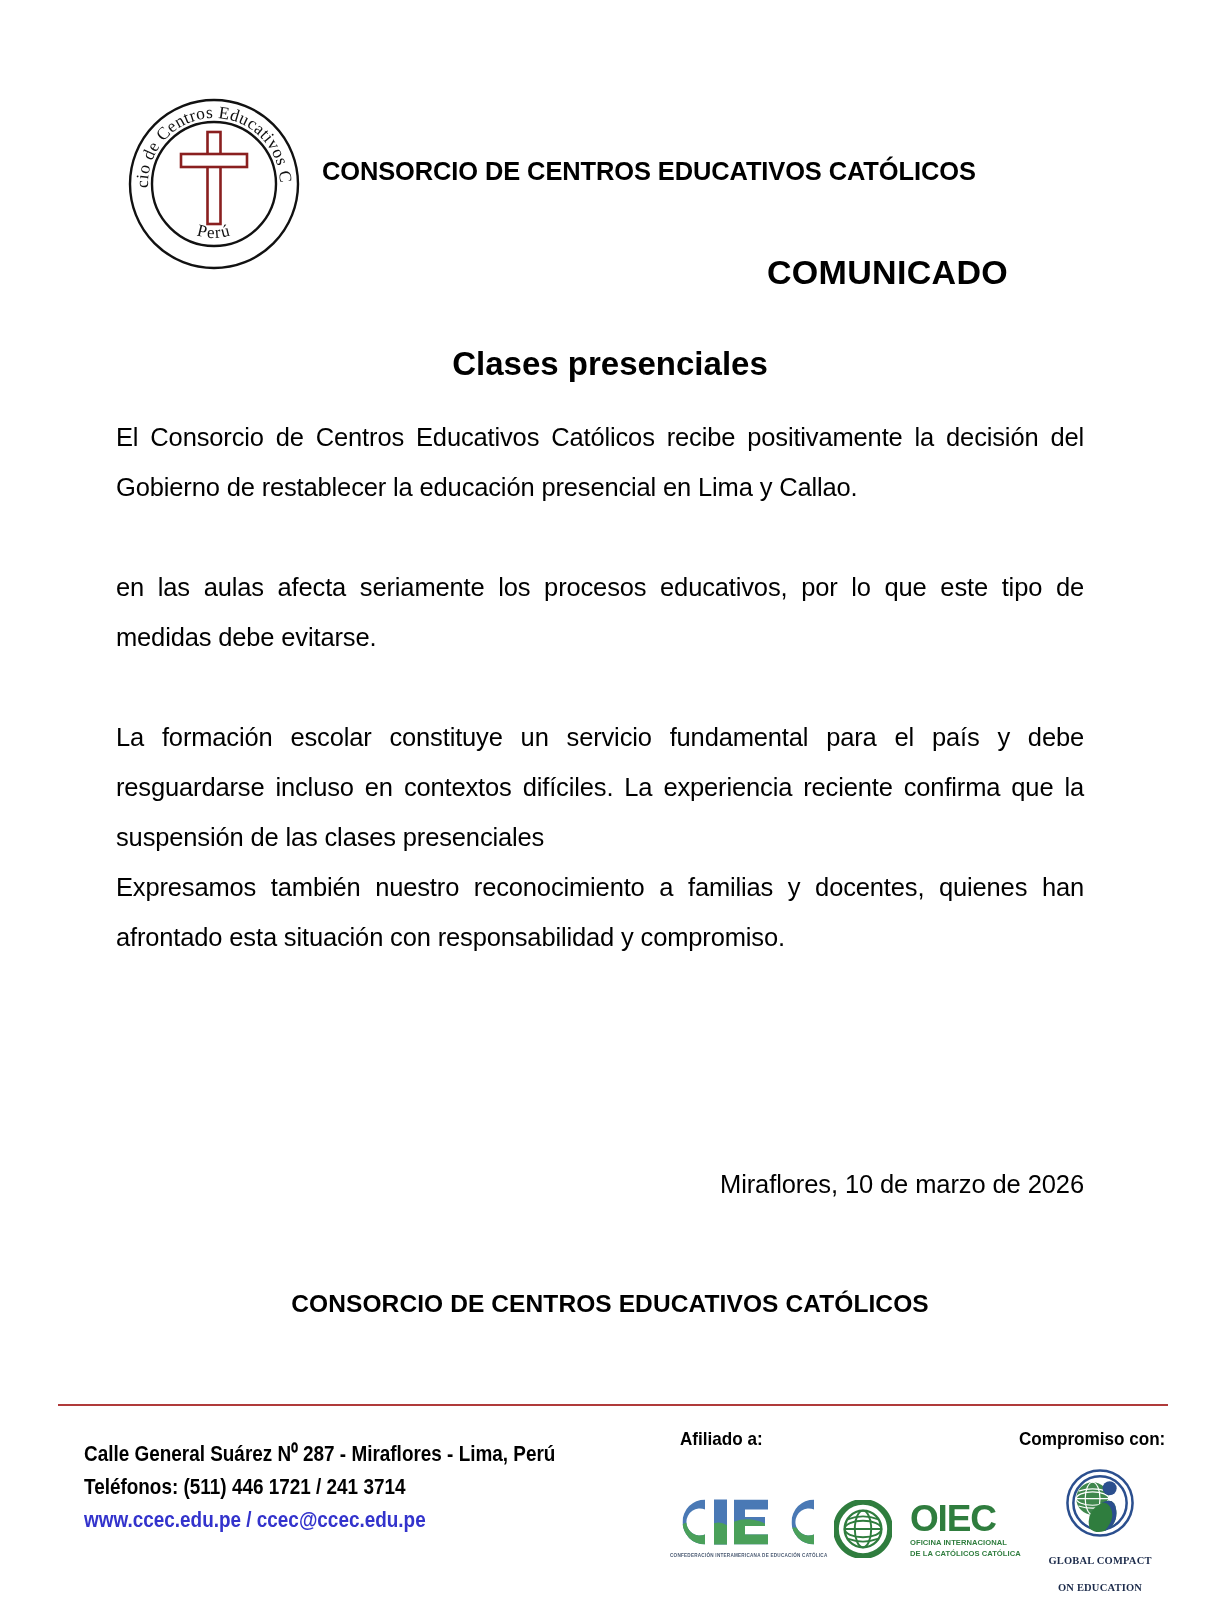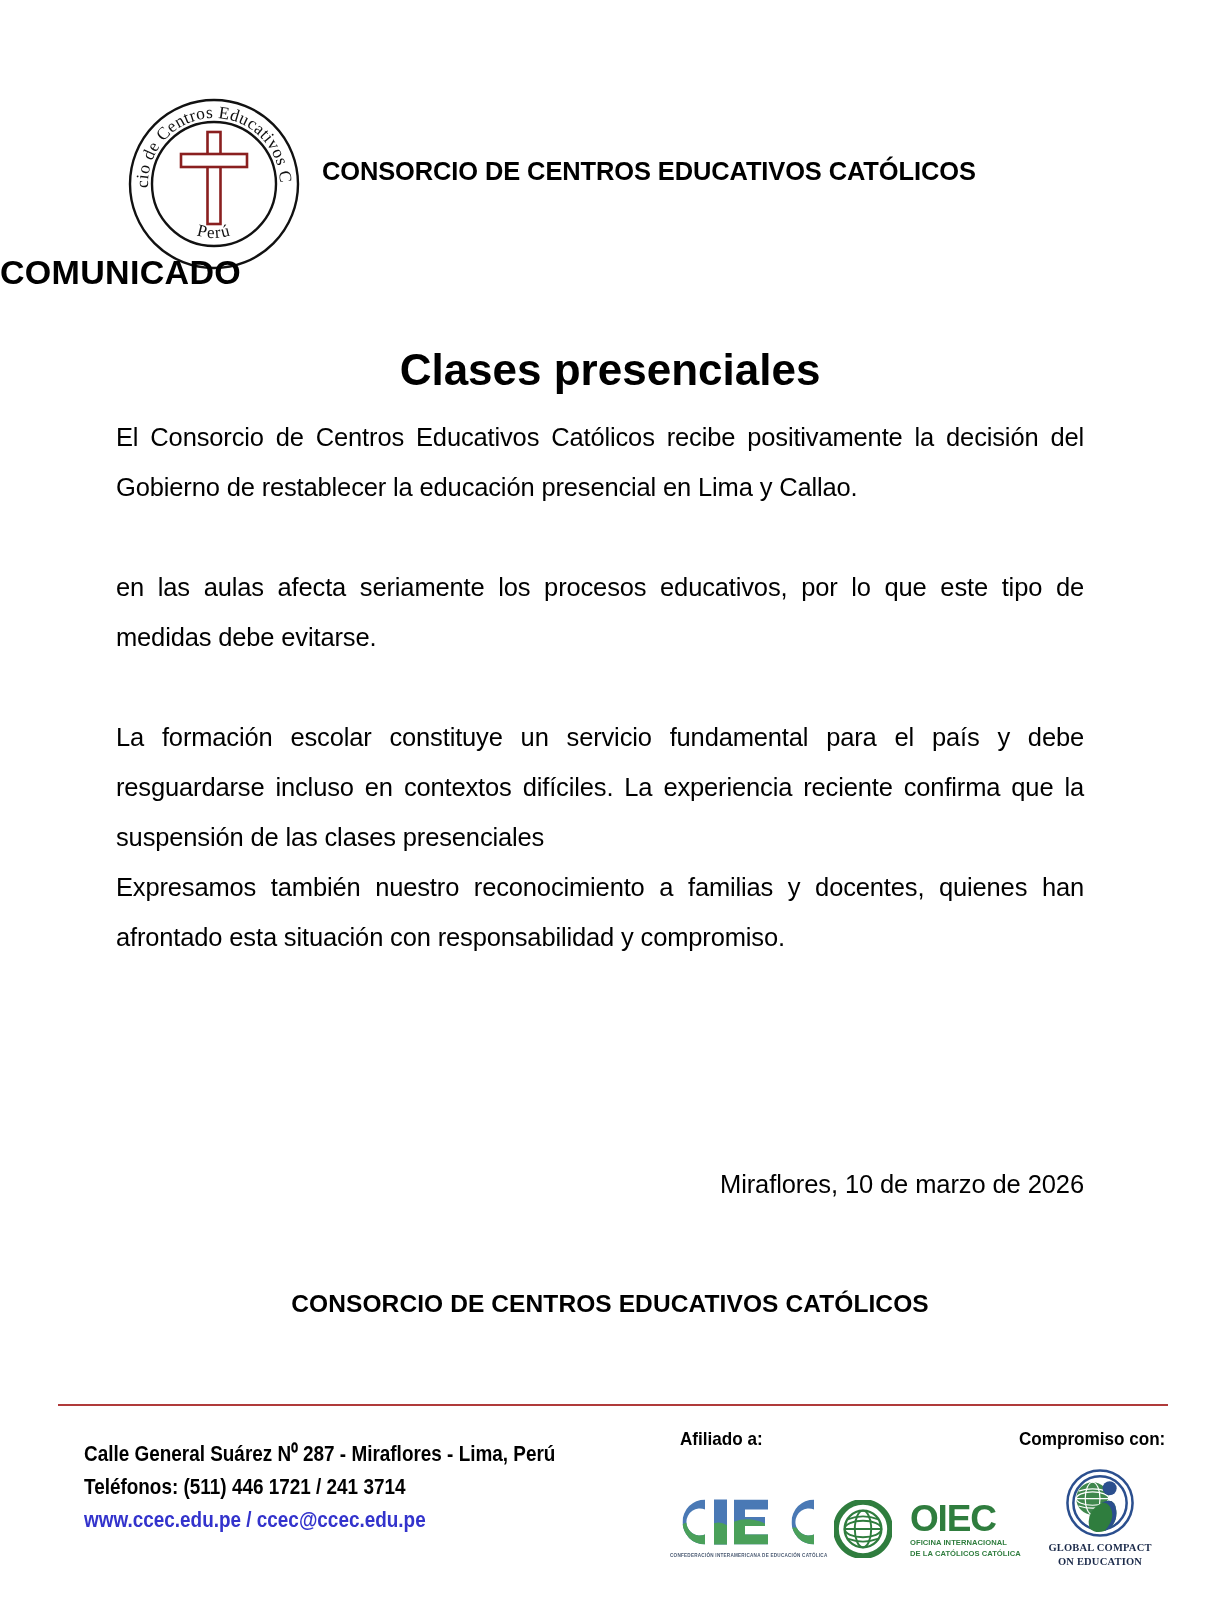--- a/index.html
+++ b/index.html
@@ -45,32 +45,32 @@
     transform: scaleX(0.96);
     transform-origin: left center;
   }
 
   
   .doc-title {
     position: absolute;
     top: 253px;
     left: 0;
     width: 1008px;
-    text-align: left;
+    text-align: right;
     font-size: 34px;
     font-weight: bold;
     letter-spacing: 0.3px;
   }
   .doc-subtitle {
     position: absolute;
     top: 345px;
     left: 0;
     width: 1220px;
     text-align: center;
-    font-size: 44px;
+    font-size: 33px;
     font-weight: bold;
     letter-spacing: 0px;
   }
 
   
   .body-block {
     position: absolute;
     left: 116px;
     top: 412px;
     width: 968px;
@@ -215,21 +215,21 @@
   .compromiso-label { display:inline-block; }
   .gc-mark { display:block; margin: 16px auto 0; width: 74px; height: 74px; }
   .gc-sub {
     display: block;
     font-family: "Liberation Serif", serif;
     font-weight: bold;
     font-size: 10.5px;
     line-height: 12px;
     color: #1b2a4a;
     letter-spacing: 0.2px;
-    margin-top: 2px;
+    margin-top: 15px;
   }
 </style>
 </head>
 <body>
 
 <div class="header">
 
   <div class="seal">
     <svg viewBox="0 0 176 176" xmlns="http://www.w3.org/2000/svg">
       <defs>

